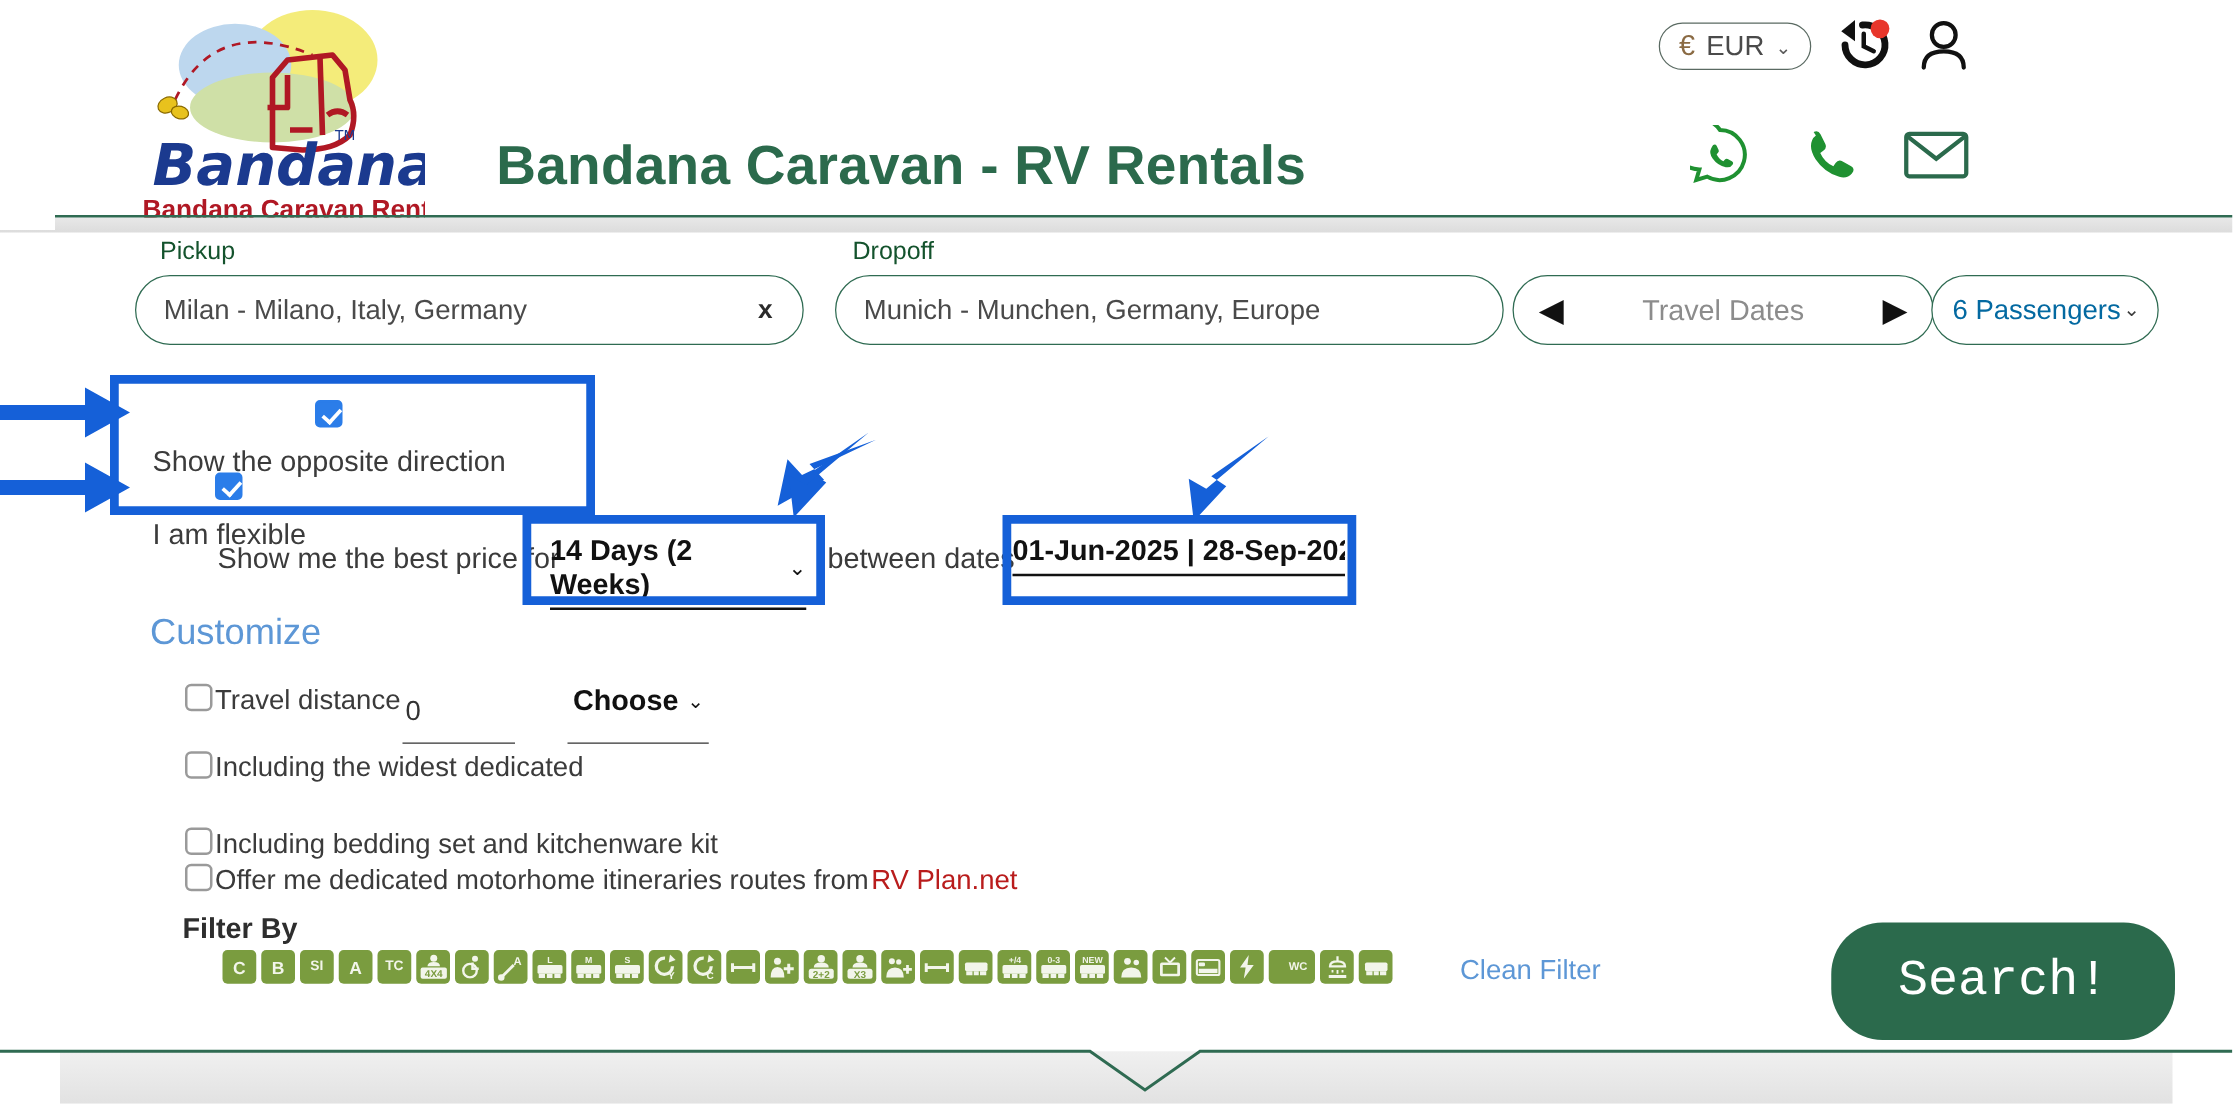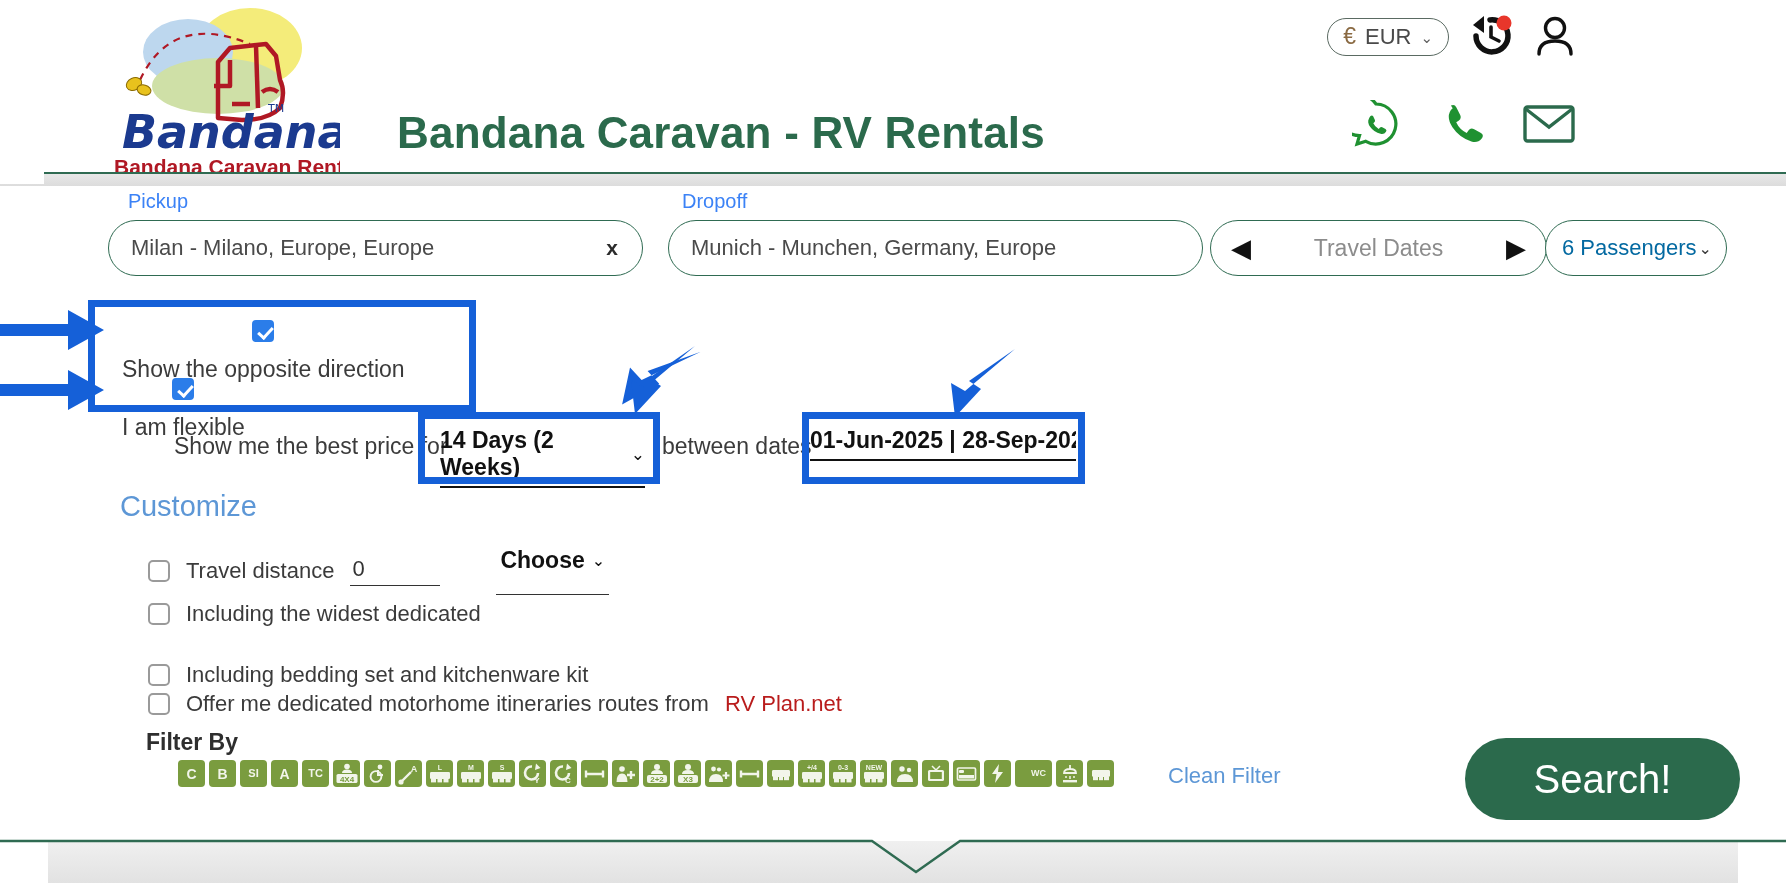--- a/index.html
+++ b/index.html
@@ -39,21 +39,21 @@
 
   
   .grey-bar{position:absolute;left:0;top:172px;width:1786px;height:12px;
     background:linear-gradient(to bottom,#e8e8e8,#dcdcdc);
     border-top:2px solid #2f6b52;}
   .grey-bar-left{position:absolute;left:0;top:172px;width:44px;height:12px;background:#fff;}
 
   
   .form-area{position:absolute;left:0;top:190px;width:1786px;}
   .field-label{
-    position:absolute;font-size:20px;color:#3b82f6;
+    position:absolute;font-size:20px;color:#14532d;
   }
   .pill-input{
     position:absolute;
     border:1.6px solid #2f6b52;border-radius:34px;
     background:#fff;height:56px;
     display:flex;align-items:center;
     box-sizing:border-box;
   }
   .pill-input .val{font-size:22px;color:#4a4a4a;padding-left:22px;flex:1;white-space:nowrap;overflow:hidden;}
   .pill-input .clear{font-size:21px;font-weight:bold;color:#2b2b2b;padding-right:24px;cursor:pointer;}
@@ -98,21 +98,21 @@
      border-bottom:2px solid #111;font-size:23px;font-weight:bold;color:#111;
      display:flex;align-items:center;justify-content:space-between;padding-bottom:5px;cursor:pointer;}
   #bp-duration .chev{font-size:17px;font-weight:normal;}
   #bp-between{position:absolute;left:662px;top:6px;}
   #bp-dates{position:absolute;left:810px;top:0px;width:266px;
      border-bottom:2px solid #111;font-size:23px;font-weight:bold;color:#111;
      white-space:nowrap;overflow:hidden;padding-bottom:5px;cursor:pointer;}
 
   
   .customize-title{position:absolute;left:120px;top:490px;font-size:29px;color:#5d97d6;cursor:pointer;}
-  .crow{position:absolute;display:flex;align-items:center;gap:16px;font-size:22px;color:#3b3b3b;}
+  .crow{position:absolute;display:flex;gap:2px;font-size:22px;color:#3b3b3b;}
   #crow-distance{left:148px;top:547px;}
   #crow-insurance{left:148px;top:601px;}
   #crow-bedding{left:148px;top:646px;margin-top:16px;}
   #crow-itinerary{left:148px;top:691px;}
   .cb-empty{width:22px;height:22px;border:2px solid #9a9a9a;border-radius:5px;box-sizing:border-box;background:#fff;cursor:pointer;}
   #distance-input{width:88px;border:none;border-bottom:1.6px solid #333;font-size:22px;
     color:#333;font-family:"Liberation Sans",sans-serif;outline:none;padding:0 0 3px 2px;background:transparent;}
   #distance-unit{border-bottom:1.6px solid #333;font-size:23px;font-weight:bold;color:#111;
     padding:0 4px 20px 4px;display:flex;align-items:center;gap:7px;cursor:pointer;margin-left:40px;}
   #distance-unit .chev{font-size:16px;font-weight:normal;}
@@ -125,23 +125,23 @@
     display:flex;align-items:center;justify-content:center;
     color:#f2f5ea;font-size:14px;font-weight:bold;cursor:pointer;
     font-family:"Liberation Sans",sans-serif;line-height:1;overflow:hidden;}
   .ficon.sm{font-size:11px;}
   .ficon.xs{font-size:9px;padding-left:10px;}
   .ficon svg{display:block;}
   .clean-filter{position:absolute;left:1168px;top:763px;font-size:22px;color:#5d97d6;cursor:pointer;}
 
   
   #search-button{
-    position:absolute;left:1465px;top:738px;width:275px;height:82px;
+    position:absolute;left:1465px;top:738px;width:275px;height:94px;
     background:#2b6a4c;border-radius:41px;border:none;
-    color:#fff;font-size:40px;font-family:Liberation Sans, sans-serif;
+    color:#fff;font-size:40px;font-family:Liberation Mono, monospace;
     cursor:pointer;
   }
 
   
   .bottom-wrap{position:absolute;left:0;top:838px;width:1786px;height:45px;}
   .bottom-line{position:absolute;left:0;top:0;width:1786px;height:45px;}
   .bottom-grad{position:absolute;left:48px;top:3px;width:1690px;height:42px;
      background:linear-gradient(to bottom,#f0f0f0,#e2e2e2);}
 </style>
 </head>
@@ -225,21 +225,21 @@
     </div>
 
     <div class="grey-bar"></div>
     <div class="grey-bar-left"></div>
   </div>
 
   <div class="form-area">
 
     <div class="field-label" id="pickup-label">Pickup</div>
     <div class="pill-input" id="pickup-field">
-      <span class="val">Milan - Milano, Europe, Europe</span>
+      <span class="val">Milan - Milano, Italy, Germany</span>
       <span class="clear">x</span>
     </div>
 
     <div class="field-label" id="dropoff-label">Dropoff</div>
     <div class="pill-input" id="dropoff-field">
       <span class="val">Munich - Munchen, Germany, Europe</span>
     </div>
 
     <div class="pill-input" id="dates-field">
       <span class="arrowL">◀</span>

